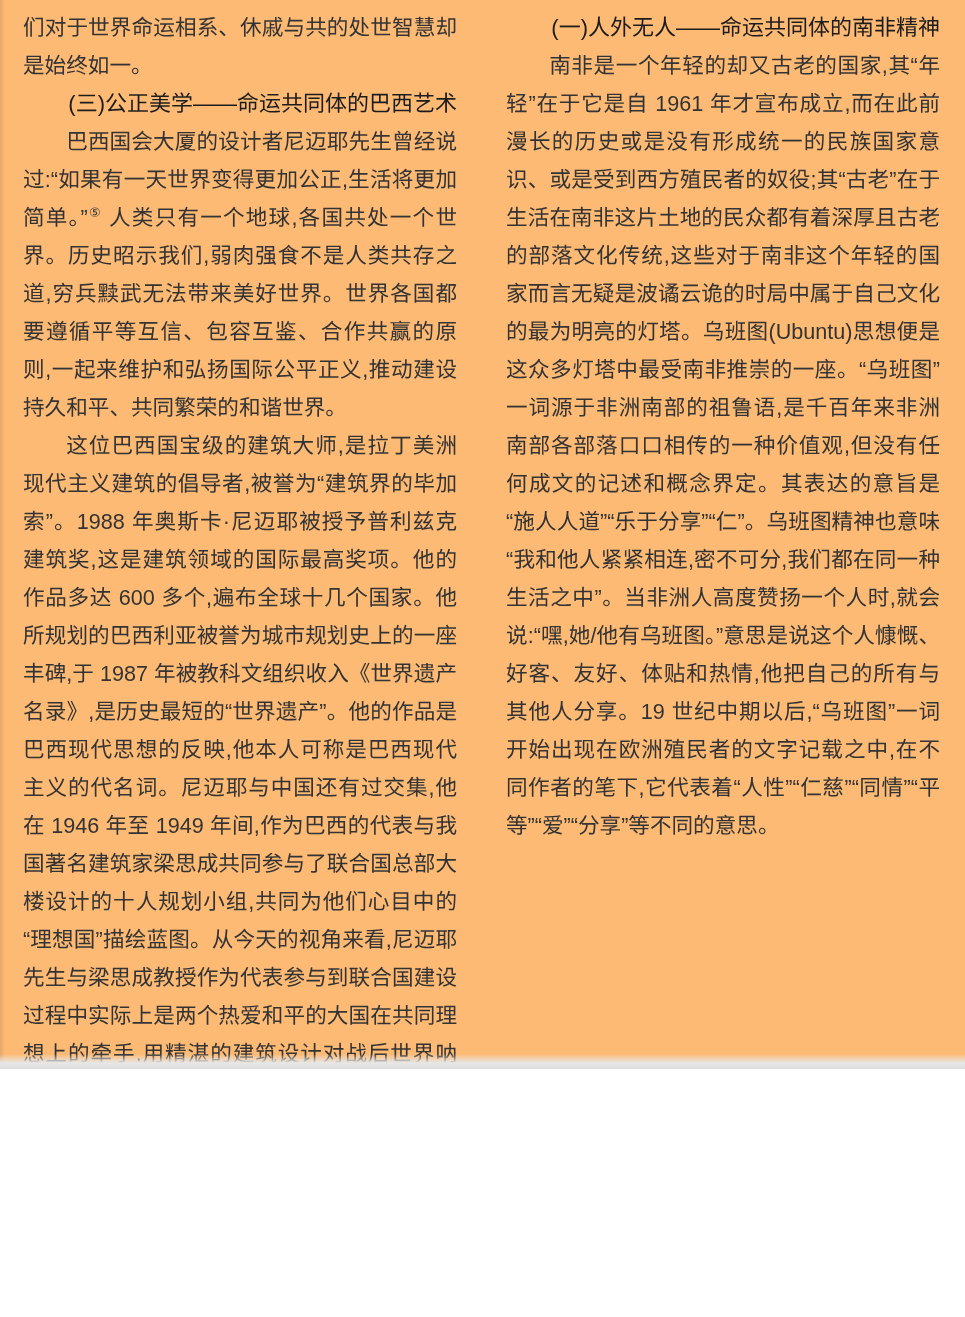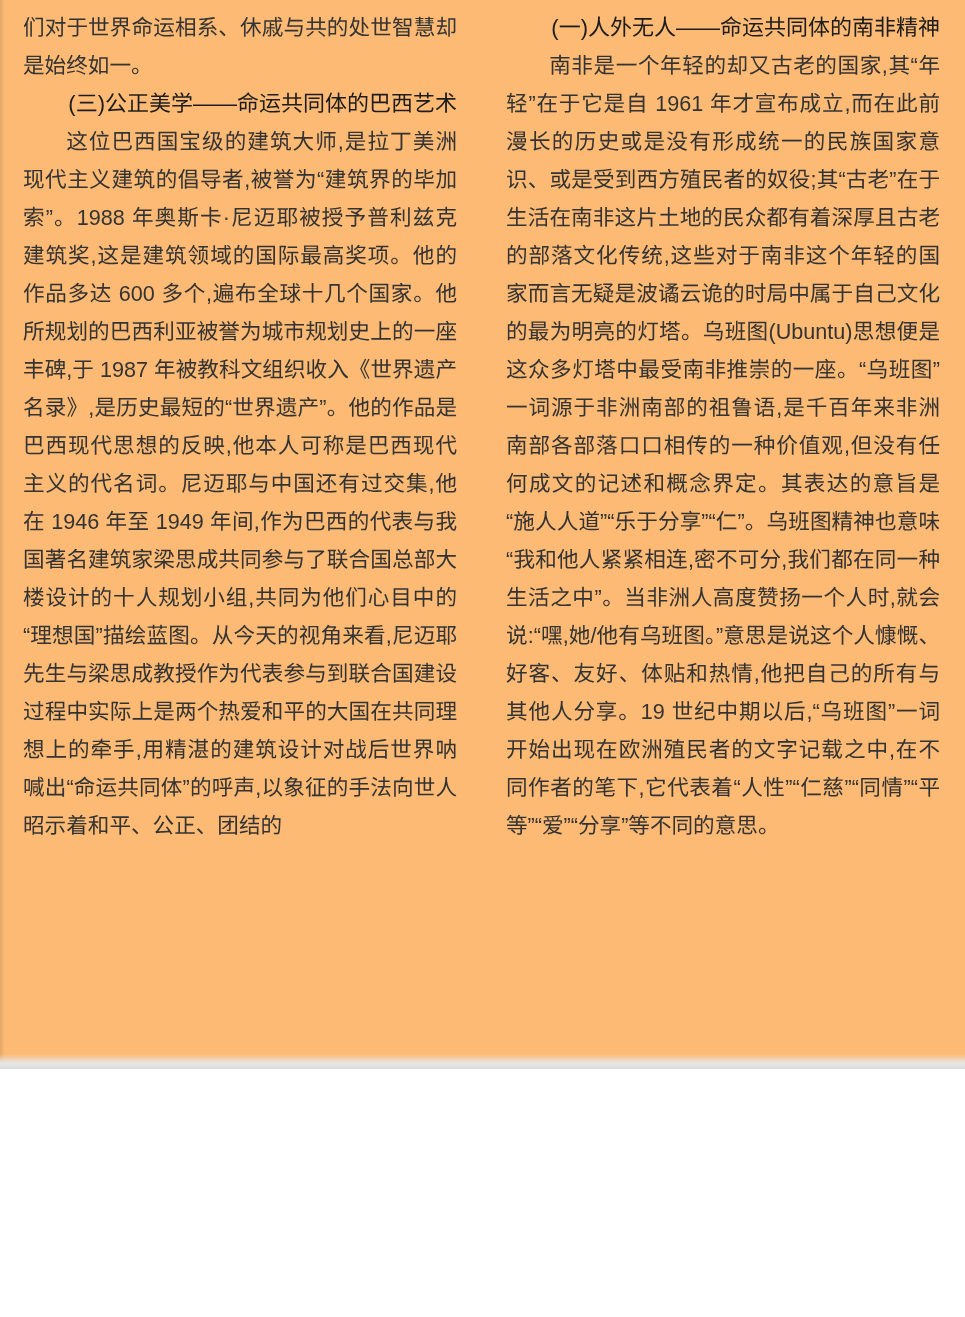--- a/index.html
+++ b/index.html
@@ -77,20 +77,21 @@
 
 <div class="page">
   <div class="columns">
 
     <section class="col">
       <p class="cont">们对于世界命运相系、休戚与共的处世智慧却是始终如一。</p>
 
       <h3 class="sub-heading">(三)公正美学——命运共同体的巴西艺术</h3>
 
 
+      <p class="indent"><span>巴西国会大厦的设计者尼迈耶先生曾经说过:“如果有一天世界变得更加公正,生活将更加简单。”</span><sup class="fn">⑤</sup><span> 人类只有一个地球,各国共处一个世界。历史昭示我们,弱肉强食不是人类共存之道,穷兵黩武无法带来美好世界。世界各国都要遵循平等互信、包容互鉴、合作共赢的原则,一起来维护和弘扬国际公平正义,推动建设持久和平、共同繁荣的和谐世界。</span></p>
 
       <p class="indent">这位巴西国宝级的建筑大师,是拉丁美洲现代主义建筑的倡导者,被誉为“建筑界的毕加索”。1988 年奥斯卡·尼迈耶被授予普利兹克建筑奖,这是建筑领域的国际最高奖项。他的作品多达 600 多个,遍布全球十几个国家。他所规划的巴西利亚被誉为城市规划史上的一座丰碑,于 1987 年被教科文组织收入《世界遗产名录》,是历史最短的“世界遗产”。他的作品是巴西现代思想的反映,他本人可称是巴西现代主义的代名词。尼迈耶与中国还有过交集,他在 1946 年至 1949 年间,作为巴西的代表与我国著名建筑家梁思成共同参与了联合国总部大楼设计的十人规划小组,共同为他们心目中的“理想国”描绘蓝图。从今天的视角来看,尼迈耶先生与梁思成教授作为代表参与到联合国建设过程中实际上是两个热爱和平的大国在共同理想上的牵手,用精湛的建筑设计对战后世界呐喊出“命运共同体”的呼声,以象征的手法向世人昭示着和平、公正、团结的</p>
     </section>
 
     <section class="col">
 
 
 
       <h3 class="sub-heading">(一)人外无人——命运共同体的南非精神</h3>
 

